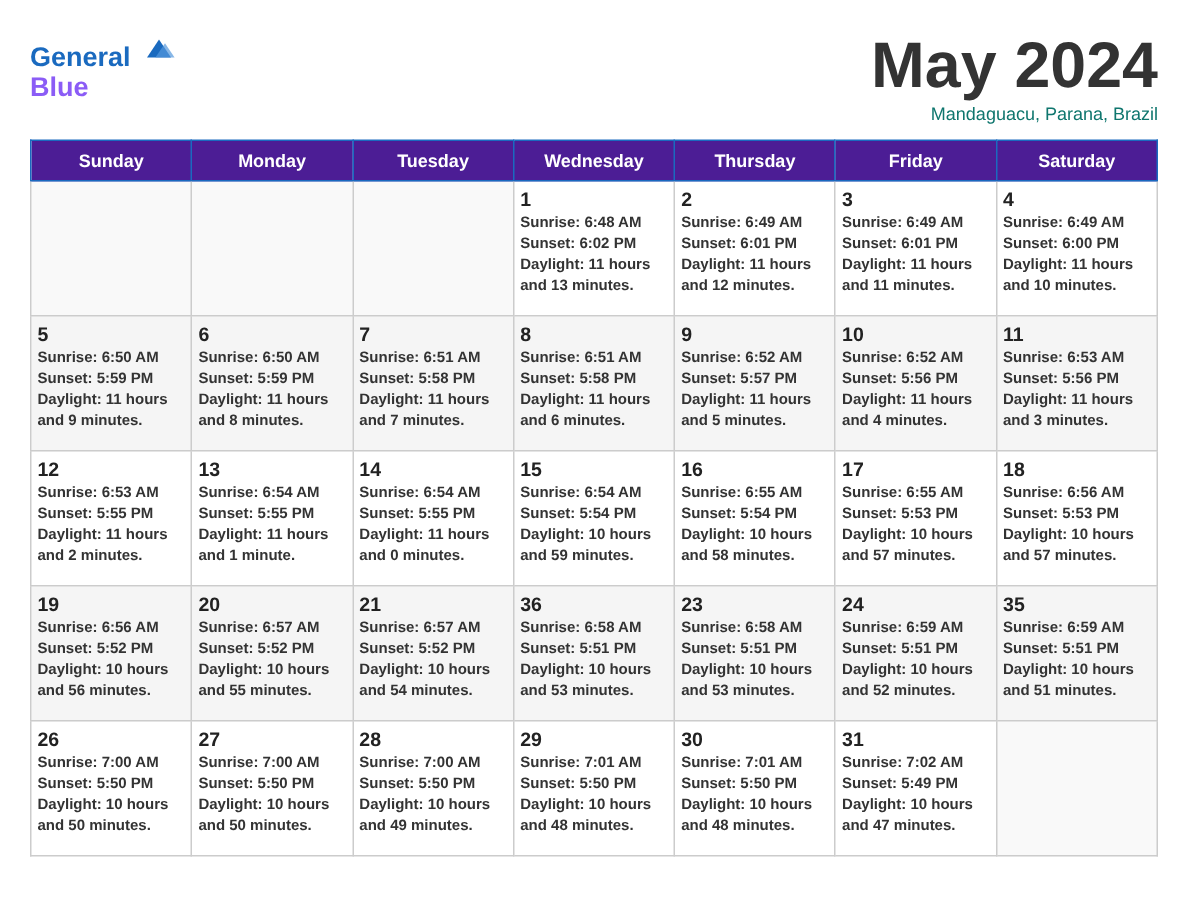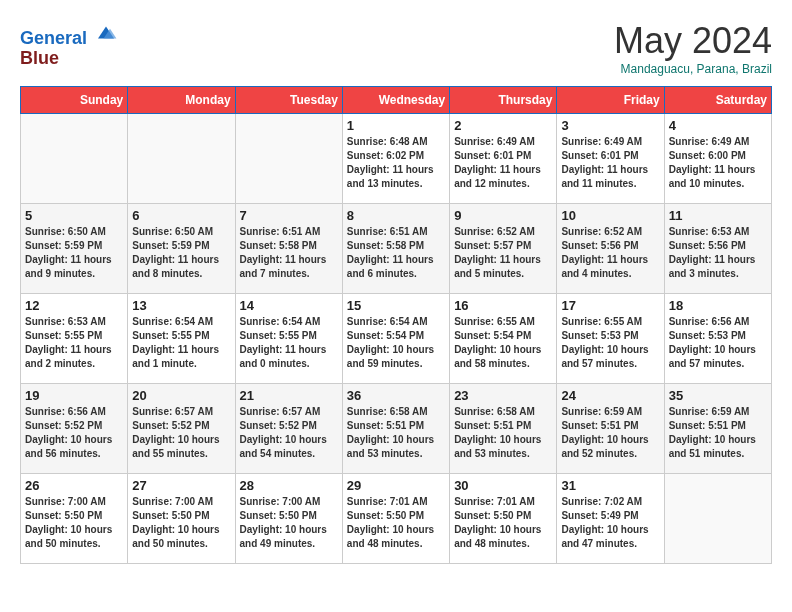--- a/index.html
+++ b/index.html
@@ -31,39 +31,39 @@
     }
     .logo-icon {
       width: 24px;
       height: 24px;
       margin-left: 2px;
     }
     .title-section {
       text-align: right;
     }
     .month-title {
-      font-size: 36px;
-      font-weight: normal;
+      font-size: 43px;
+      font-weight: bold;
       color: #333;
       text-align: right;
     }
     .location-title {
       font-size: 12px;
       color: #0f766e;
     }
     .calendar {
       width: 100%;
       border-collapse: collapse;
       font-size: 11px;
     }
     .calendar thead tr th {
-      background-color: #ef4444;
+      background-color: #4c1d95;
       color: #fff;
       padding: 6px 4px;
-      text-align: right;
+      text-align: center;
       font-size: 12px;
       border: 1px solid #1a6abf;
     }
     .calendar tbody tr td {
       border: 1px solid #ccc;
       vertical-align: top;
       padding: 4px;
       width: calc(100% / 7);
       height: 90px;
     }
@@ -95,21 +95,21 @@
 <div class="header">
   <div class="logo">
     <div>
       <div class="logo-text">
         <span>General</span>
         <svg class="logo-icon" viewBox="0 0 30 24">
           <polygon points="5,20 15,5 25,20" fill="#1a6abf"></polygon>
           <polygon points="12,20 20,8 28,20" fill="#5599dd" opacity="0.7"></polygon>
         </svg>
       </div>
-      <div class="logo-text"><span style="color:#7f1d1d">Blue</span></div>
+      <div class="logo-text"><span style="color:#8b5cf6">Blue</span></div>
     </div>
   </div>
   <div class="title-section">
     <div class="month-title">May 2024</div>
     <div class="location-title">Mandaguacu, Parana, Brazil</div>
   </div>
 </div>
 
 <table class="calendar">
   <thead>

